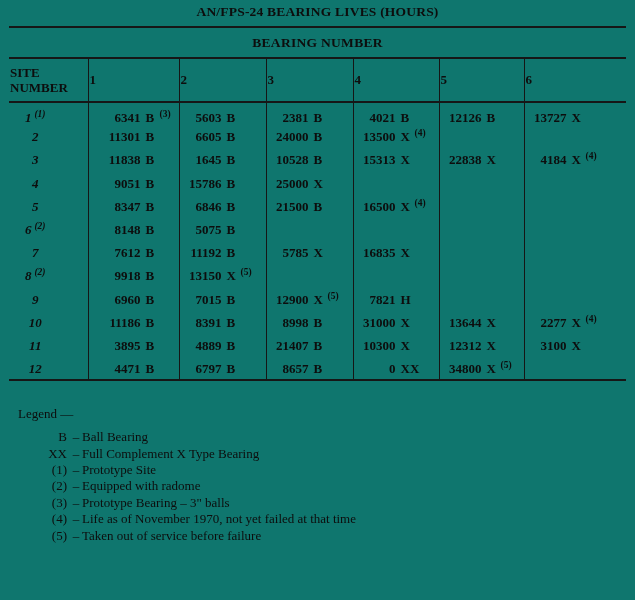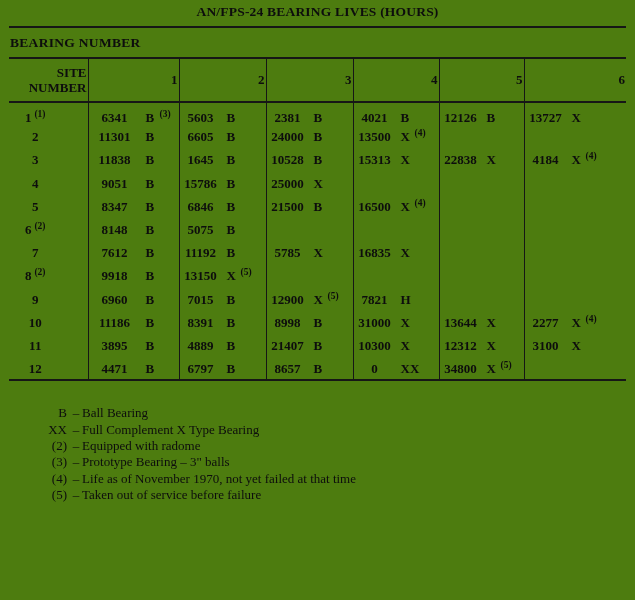--- a/index.html
+++ b/index.html
@@ -1,21 +1,21 @@
 <!DOCTYPE html>
 <html><head>
 <meta charset="utf-8">
 <style>
   * { box-sizing: border-box; }
   html, body { margin: 0; padding: 0; background: #ffffff; }
   .page {
     position: relative;
     width: 635px;
     height: 600px;
-    background: #4d7c0f;
+    background: #0f766e;
     font-family: "Liberation Serif", serif;
     color: #0d0d0d;
     overflow: hidden;
   }
   .title {
     padding-top: 4px;
     text-align: center;
     font-weight: bold;
     font-size: 13.5px;
     letter-spacing: 0.2px;
@@ -23,52 +23,54 @@
   table.btable {
     border-collapse: collapse;
     table-layout: fixed;
     width: 617px;
     margin: 6px 0 0 9px;
     border-top: 2.4px solid #161616;
     border-bottom: 2.4px solid #161616;
   }
   .bn-cell {
     border-bottom: 2.4px solid #161616;
+    text-align: center;
     font-weight: bold;
     font-size: 13.5px;
     height: 31px;
     letter-spacing: 0.3px;
   }
   .head-row td {
     border-bottom: 2.4px solid #161616;
     height: 44px;
-    text-align: right;
+    text-align: left;
     font-weight: bold;
     font-size: 13px;
     vertical-align: middle;
   }
   .head-row td + td { border-left: 1.7px solid #161616; }
   .site-head { font-size: 12.5px; line-height: 15px; }
   .data-row td {
     height: 23.2px;
     padding: 0;
     line-height: 1;
     vertical-align: middle;
     white-space: nowrap;
   }
   .data-row td + td { border-left: 1.7px solid #161616; }
   .data-row:first-child td { padding-top: 7px; }
   .site-cell {
     text-align: center;
     padding-right: 26px !important;
     font-weight: bold;
     font-size: 13px;
+    font-style: italic;
   }
   .data-cell { font-size: 13px; font-weight: bold; }
-  .num { display: inline-block; width: 42px; text-align: center; }
+  .num { display: inline-block; width: 42px; text-align: right; }
   td.data-cell:nth-child(2) .num { width: 52px; }
   .code { display: inline-block; min-width: 14px; text-align: left; margin-left: 5px; }
   sup.fn, .site-group sup {
     font-size: 9.5px;
     line-height: 0;
     vertical-align: super;
     font-weight: bold;
   }
   .site-group sup { margin-left: 3px; }
   .legend {
@@ -220,23 +222,25 @@
           <td class="data-cell"><span class="num">6797</span><span class="code">B</span></td>
           <td class="data-cell"><span class="num">8657</span><span class="code">B</span></td>
           <td class="data-cell"><span class="num">0</span><span class="code">XX</span></td>
           <td class="data-cell"><span class="num">34800</span><span class="code">X</span><sup class="fn">(5)</sup></td>
           <td class="data-cell"></td>
         </tr>
       </tbody>
   </table>
 
   <div class="legend">
+    <div class="legend-title">Legend —</div>
     <div id="legend-items">
         <div class="lg-row"><span class="lg-code">B</span><span class="lg-sep">–</span><span class="lg-desc">Ball Bearing</span></div>
         <div class="lg-row"><span class="lg-code">XX</span><span class="lg-sep">–</span><span class="lg-desc">Full Complement X Type Bearing</span></div>
+        <div class="lg-row"><span class="lg-code">(1)</span><span class="lg-sep">–</span><span class="lg-desc">Prototype Site</span></div>
         <div class="lg-row"><span class="lg-code">(2)</span><span class="lg-sep">–</span><span class="lg-desc">Equipped with radome</span></div>
         <div class="lg-row"><span class="lg-code">(3)</span><span class="lg-sep">–</span><span class="lg-desc">Prototype Bearing – 3" balls</span></div>
         <div class="lg-row"><span class="lg-code">(4)</span><span class="lg-sep">–</span><span class="lg-desc">Life as of November 1970, not yet failed at that time</span></div>
         <div class="lg-row"><span class="lg-code">(5)</span><span class="lg-sep">–</span><span class="lg-desc">Taken out of service before failure</span></div>
       </div>
   </div>
 
 </div>
 
 </body></html>

